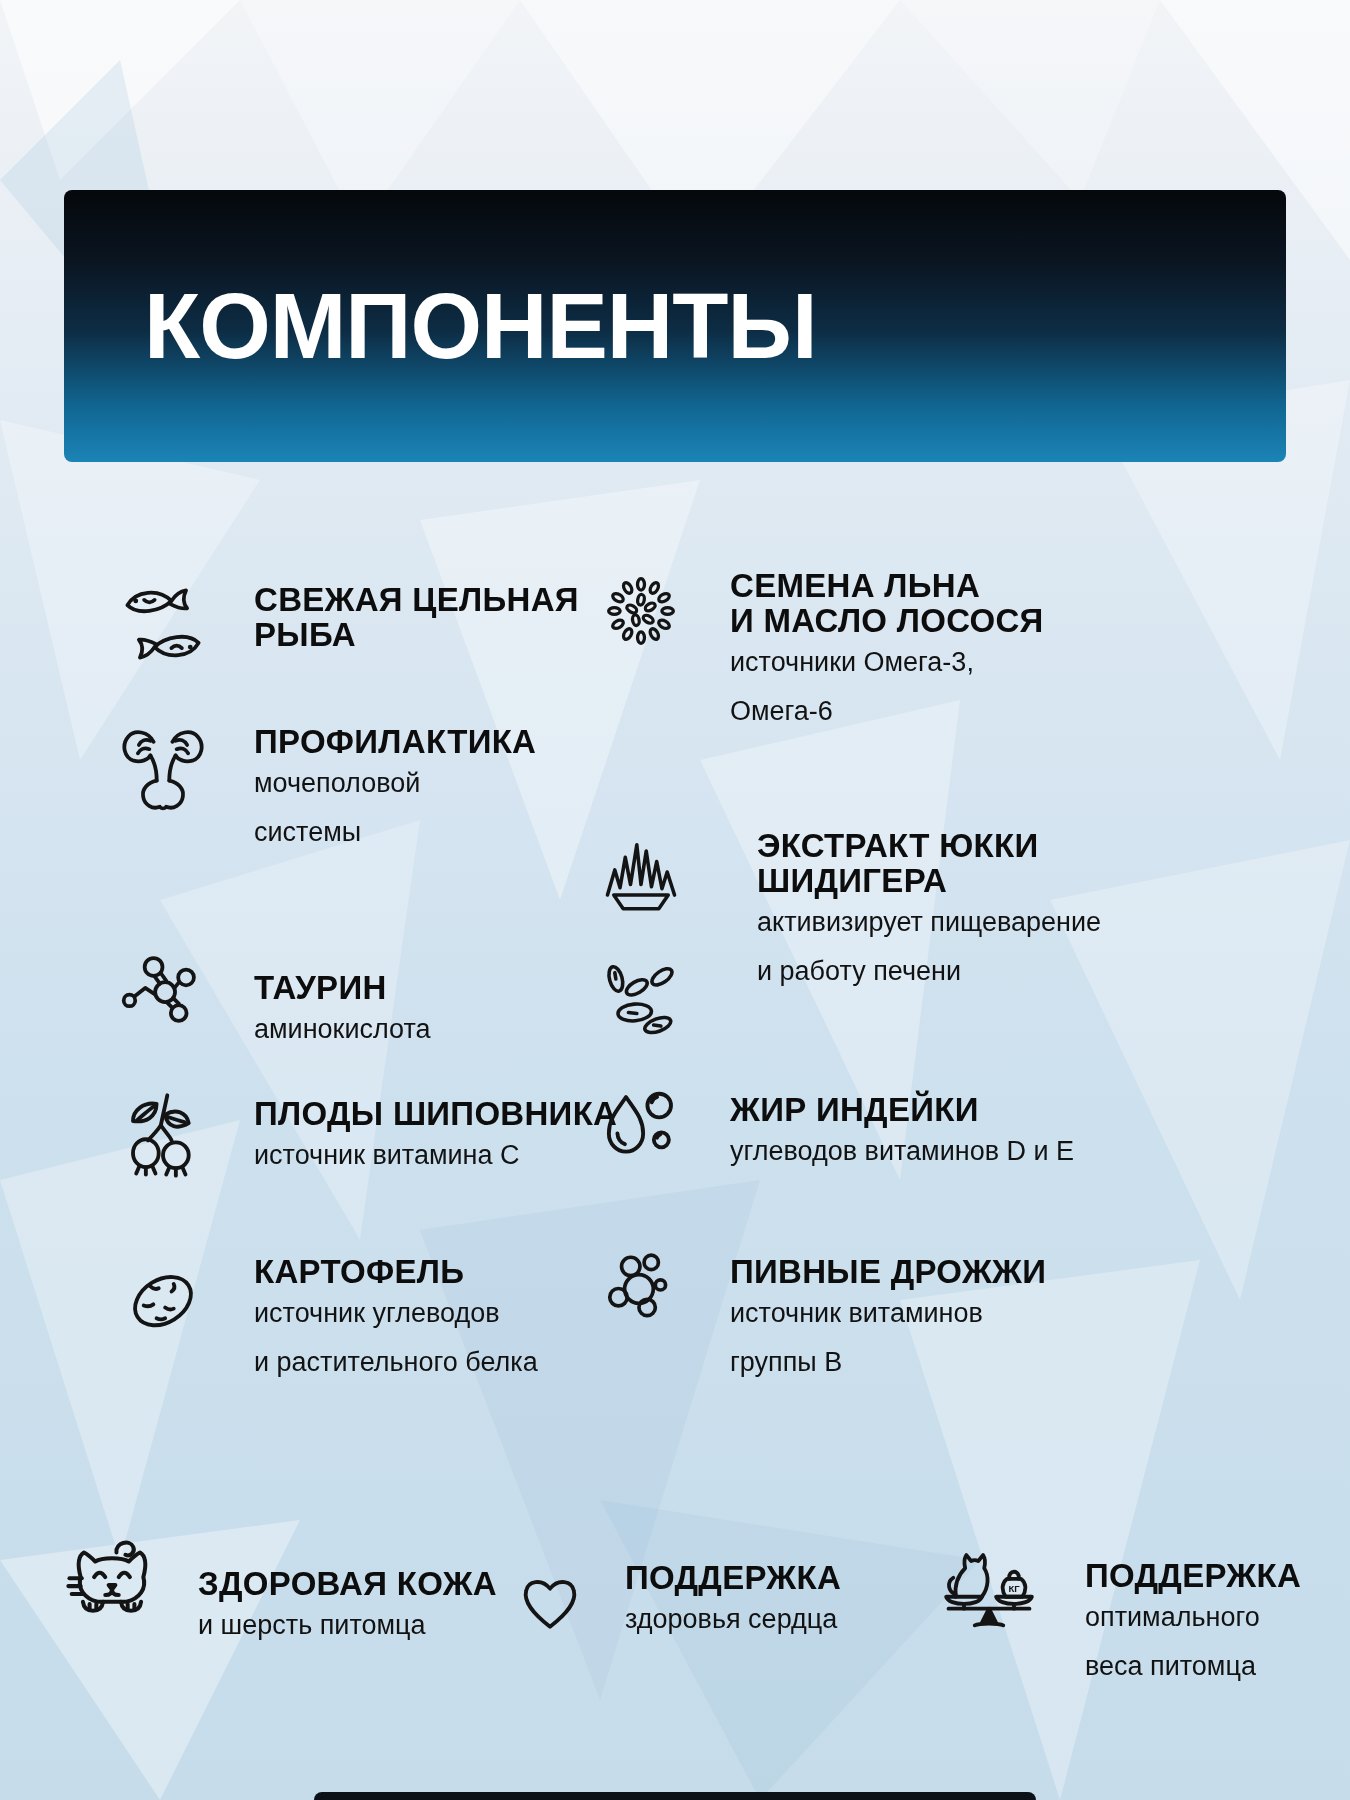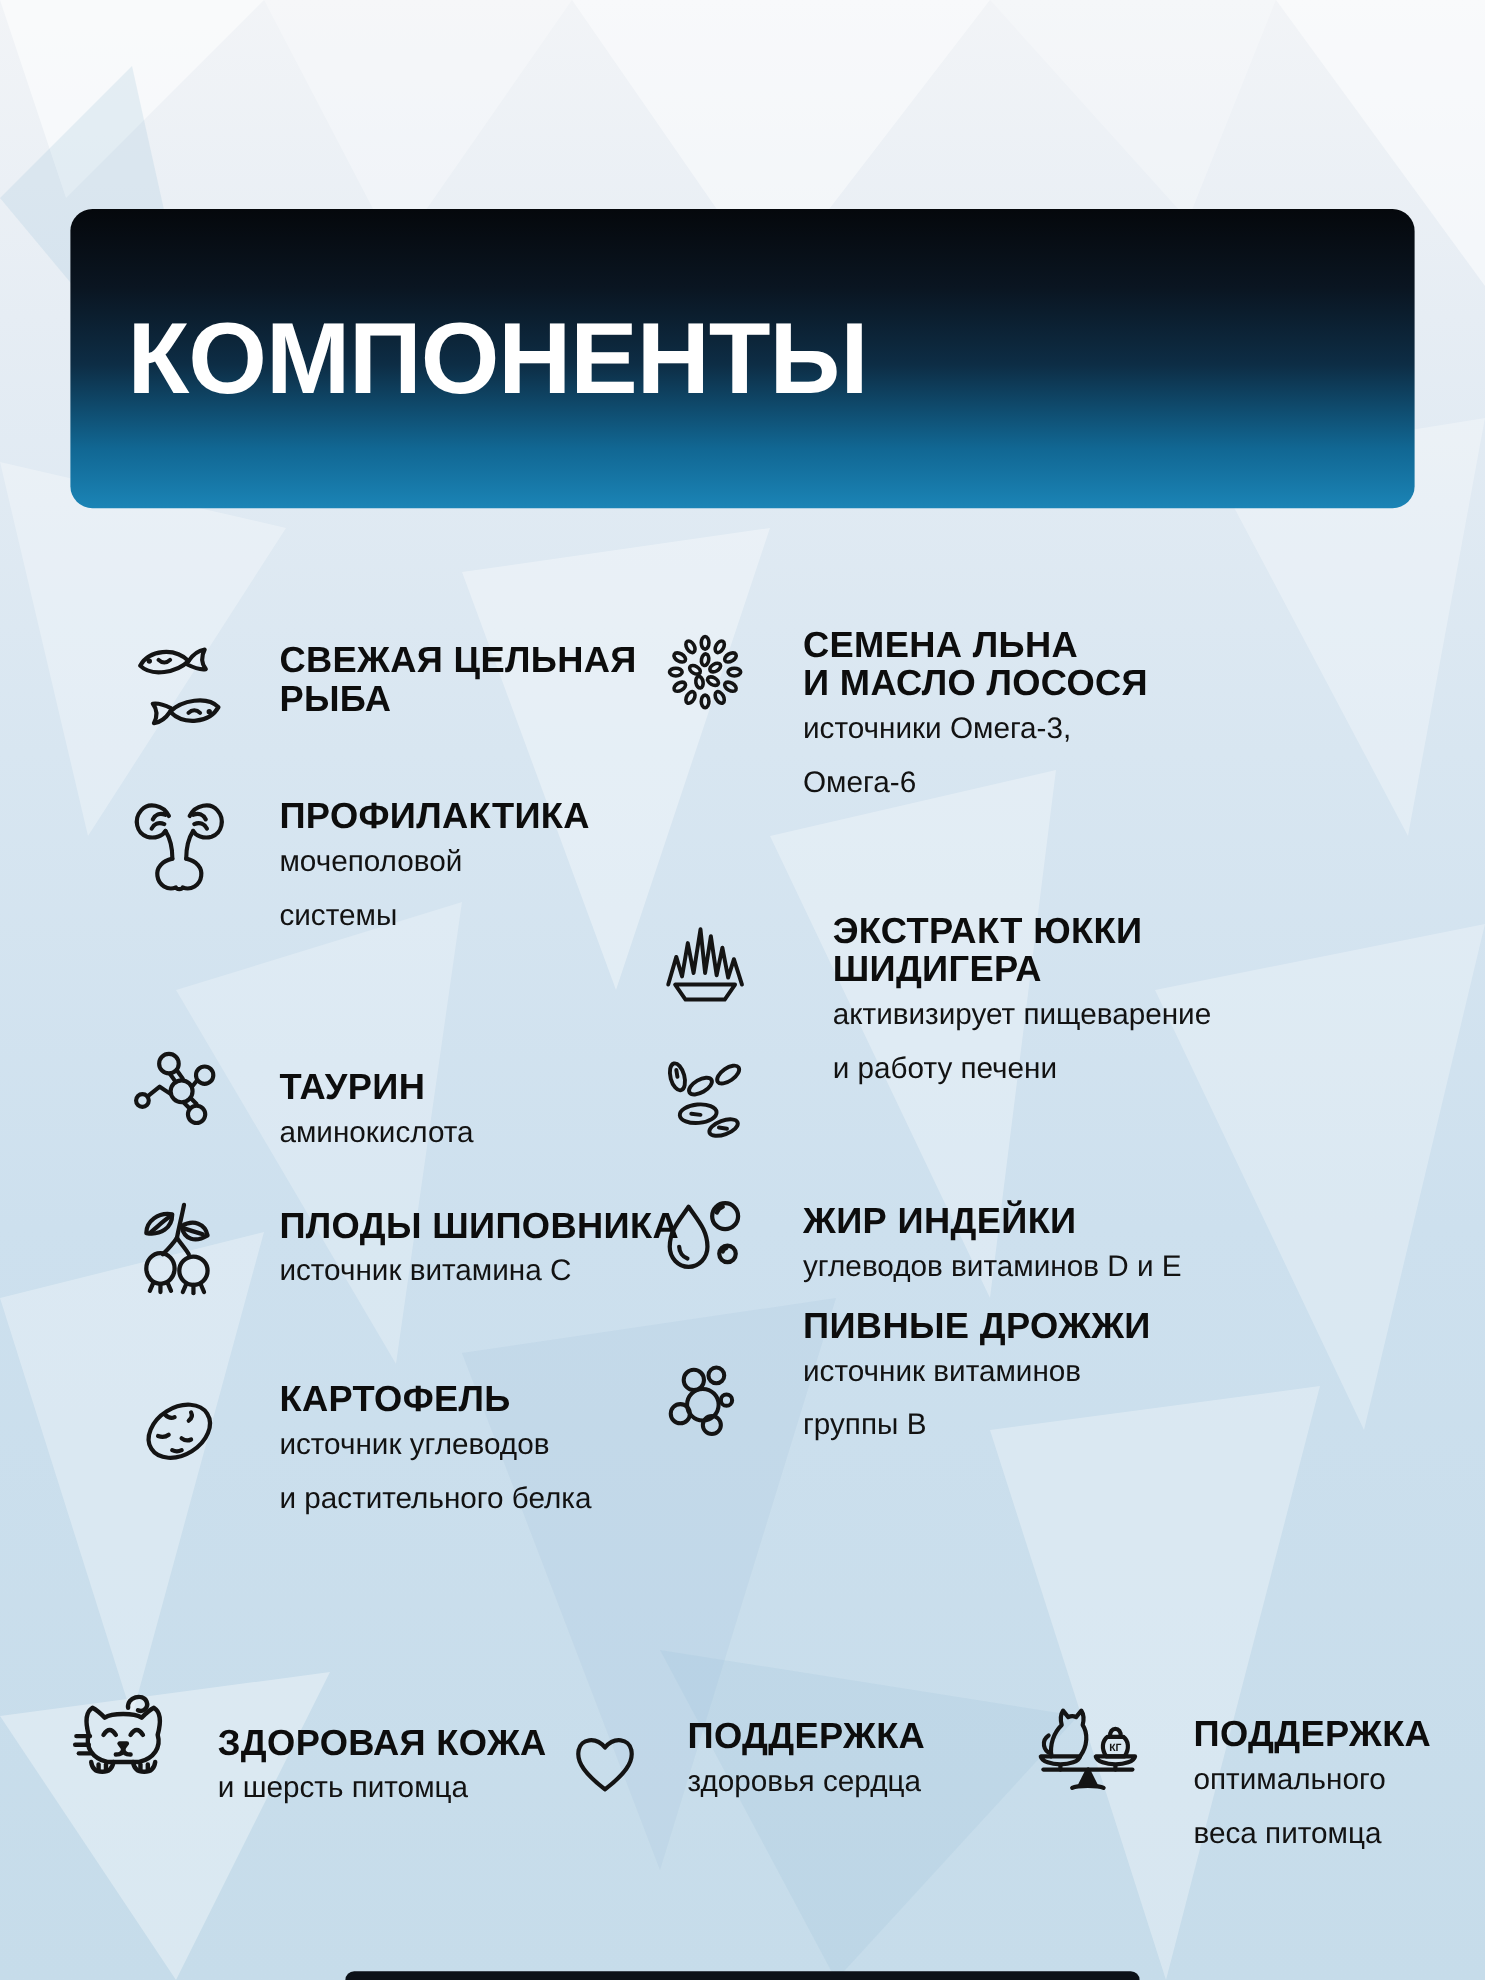--- a/index.html
+++ b/index.html
@@ -3,23 +3,23 @@
 <meta charset="utf-8">
 <style>
   html,body{margin:0;padding:0;background:#e9eef3;}
   .canvas{
     position:relative;width:1350px;height:1800px;overflow:hidden;
     background:linear-gradient(180deg,#f2f4f7 0%,#e6edf4 16%,#d8e6f1 38%,#cde0ee 62%,#c6dcea 100%);
     font-family:"Liberation Sans",sans-serif;
   }
   .bg{position:absolute;inset:0;}
   .banner{
-    position:absolute;left:64px;top:190px;width:1222px;height:272px;border-radius:20px;
+    position:absolute;left:64px;top:190px;width:1222px;height:272px;border-radius:8px;
     background:linear-gradient(180deg,#05080c 0%,#0a1521 26%,#0d2d45 52%,#116793 80%,#1b84b6 100%);
-    display:flex;align-items:center;box-sizing:border-box;padding-left:52px;
+    display:flex;align-items:center;box-sizing:border-box;padding-left:80px;
   }
   .banner h1{
     margin:0;color:#ffffff;font-size:92px;font-weight:800;letter-spacing:-1px;line-height:1;
   }
   .item{position:absolute;display:flex;align-items:flex-start;}
   .ib{flex:0 0 auto;display:flex;justify-content:center;}
   .col-l .ib{width:90px;margin-right:46px;}
   .col-r .ib{width:90px;margin-right:44px;}
   .txt{}
   .t{font-size:33px;line-height:35px;font-weight:800;color:#0d0d0d;letter-spacing:.3px;white-space:pre-line;}
@@ -233,21 +233,21 @@
         <circle cx="61" cy="54" r="7"></circle>
         <path d="M57,52 a5,5 0 0 1 3,-3"></path>
       </svg>
     </div>
     <div class="txt">
       <div class="t">ЖИР ИНДЕЙКИ</div>
       <div class="s">углеводов витаминов D и E</div>
     </div>
   </div>
 
-  <div class="item col-r" style="left:596px;top:1187px;align-items:flex-end;">
+  <div class="item col-r" style="left:596px;top:1254px;">
     <div class="ib" style="margin-top:-8px;">
       <svg class="ic" width="86" height="86" viewBox="0 0 84 84" fill="none" stroke="#141414" stroke-width="3.6" stroke-linecap="round" stroke-linejoin="round">
         <circle cx="32" cy="20" r="9"></circle>
         <circle cx="52" cy="16" r="7"></circle>
         <circle cx="40" cy="42" r="14"></circle>
         <circle cx="20" cy="50" r="8.5"></circle>
         <circle cx="48" cy="60" r="8"></circle>
         <circle cx="61" cy="38" r="5"></circle>
       </svg>
     </div>

